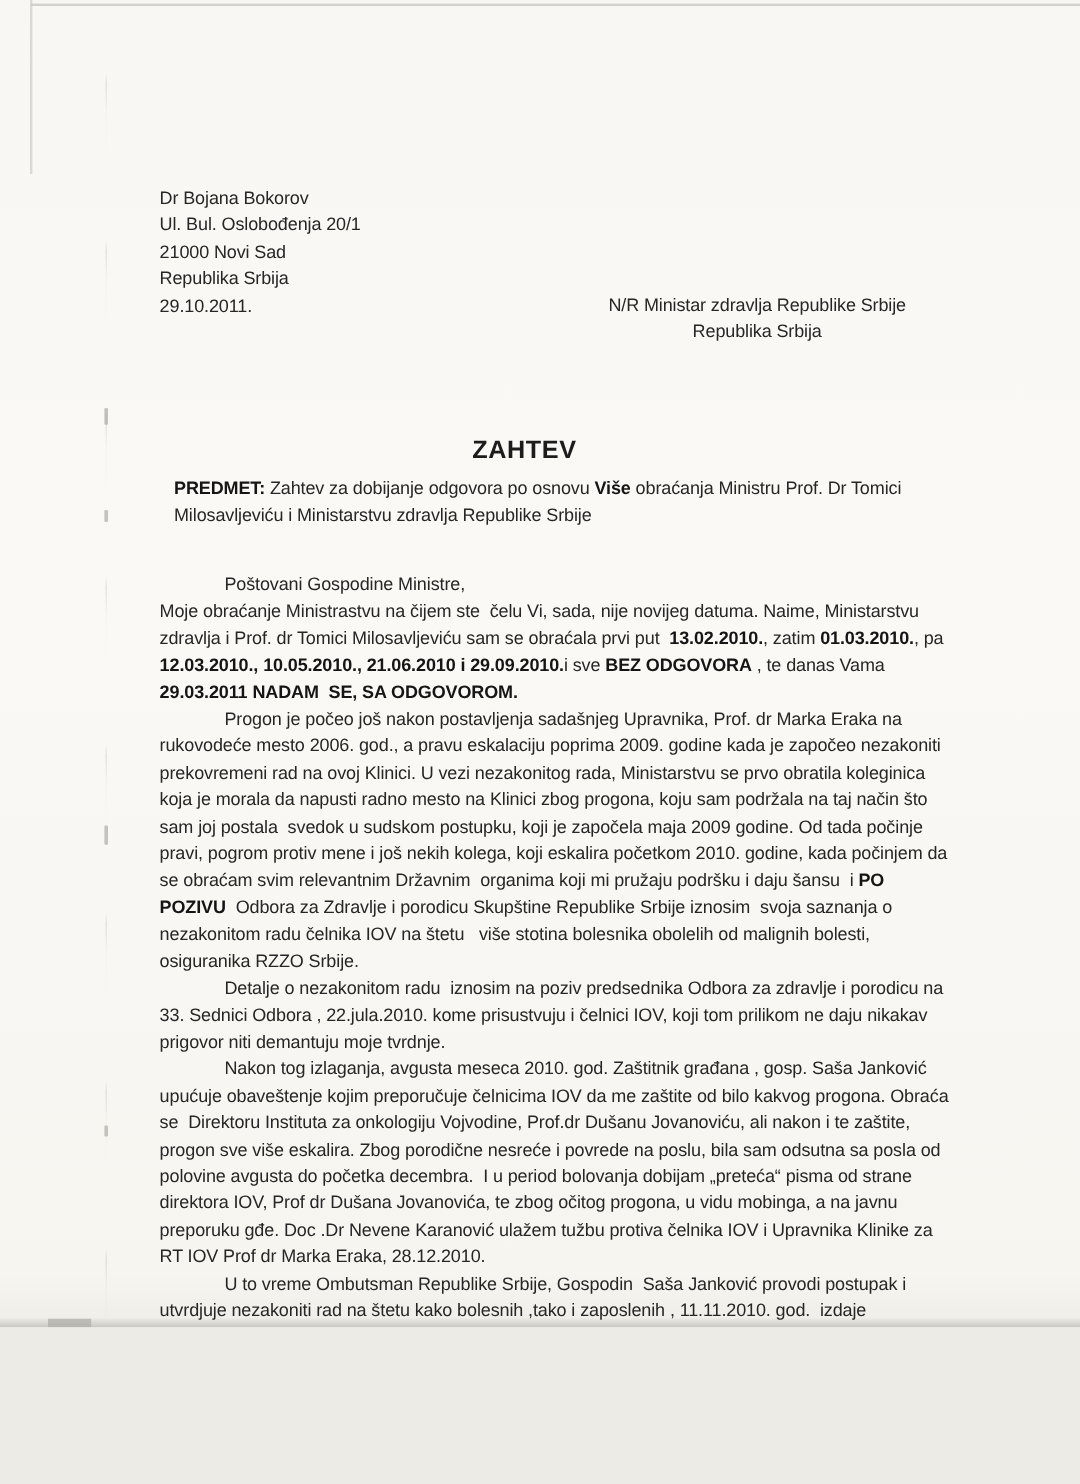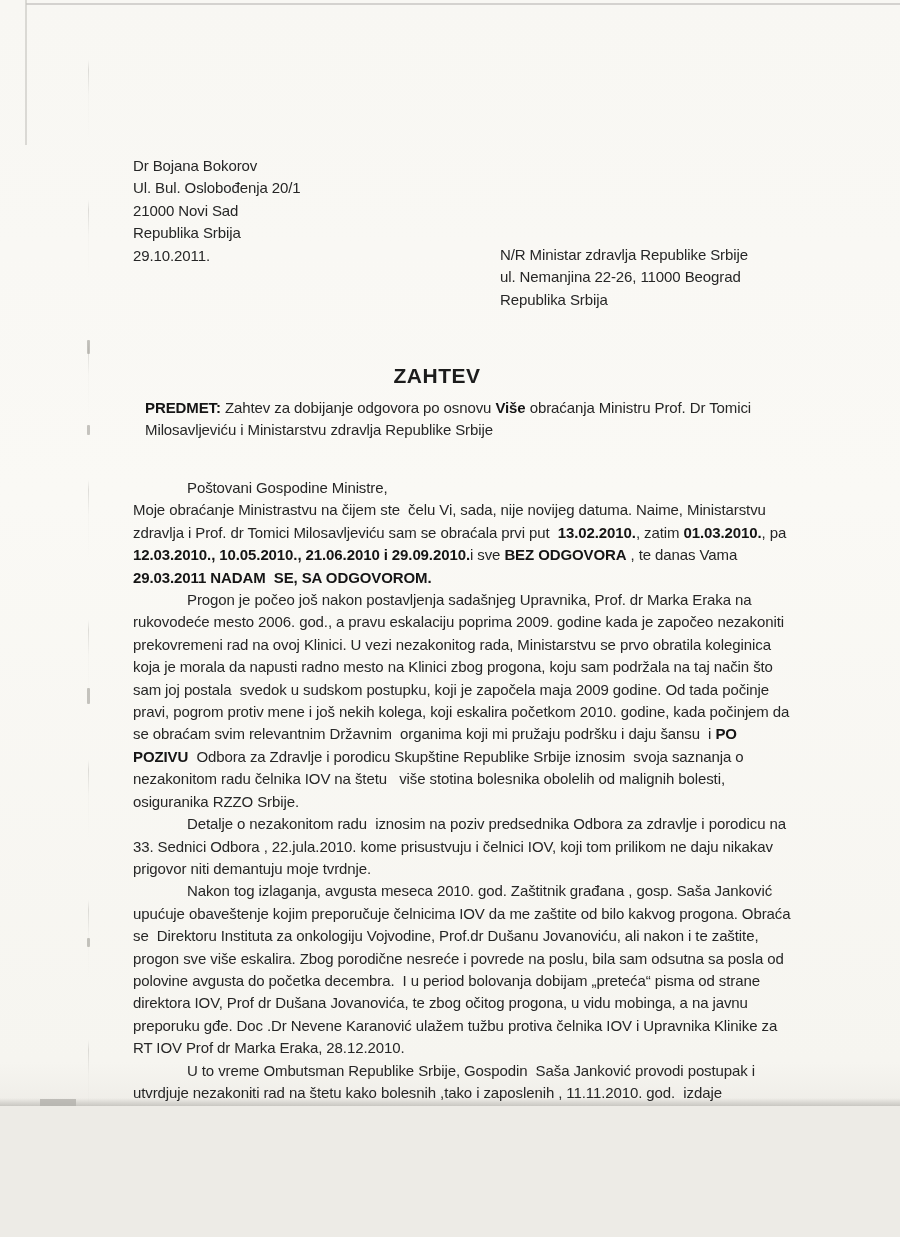--- a/index.html
+++ b/index.html
@@ -32,21 +32,21 @@
   .tick2 { top: 425px;  height: 10px; }
   .tick3 { top: 688px;  height: 16px; }
   .tick4 { top: 938px;  height: 9px; }
   .bottom-strip { left: 0; right: 0; bottom: 0; height: 8px;
     background: linear-gradient(180deg, rgba(185,183,178,0), #c9c7c2); }
   .bottom-left-mark { left: 40px; bottom: 0; width: 36px; height: 7px; background: #b3b1ac; opacity: .8; }
 
   
   .txt { font-size: 15px; line-height: 22.4px; letter-spacing: -0.1px; }
   .sender { position: absolute; left: 133px; top: 155px; }
-  .recipient { position: absolute; left: 500px; top: 244px; width: 262px; }
+  .recipient { position: absolute; left: 500px; top: 244px; width: 262px; text-align: center; }
   .letter-title {
     position: absolute; left: 0; top: 352px; width: 900px;
     padding-right: 50px; box-sizing: border-box;
     text-align: center; font-size: 21px; font-weight: bold;
     letter-spacing: .5px; color: #1c1c1c; margin: 12px;
   }
   .subject { position: absolute; left: 145px; top: 397px; width: 662px; white-space: pre-wrap; margin: 0; }
   .letter-body { position: absolute; left: 133px; top: 477px; width: 660px; }
   .para { margin: 0; white-space: pre-wrap; }
   .para.indent { text-indent: 54px; }
@@ -70,21 +70,20 @@
   <div class="sender txt">
       <div>Dr Bojana Bokorov</div>
       <div>Ul. Bul. Oslobođenja 20/1</div>
       <div>21000 Novi Sad</div>
       <div>Republika Srbija</div>
       <div>29.10.2011.</div>
     </div>
 
   <div class="recipient txt">
       <div>N/R Ministar zdravlja Republike Srbije</div>
-      <div>ul. Nemanjina 22-26, 11000 Beograd</div>
       <div>Republika Srbija</div>
     </div>
 
   <h1 class="letter-title">ZAHTEV</h1>
 
   <p class="subject txt"><span class="b">PREDMET:</span><span> Zahtev za dobijanje odgovora po osnovu </span><span class="b">Više</span><span> obraćanja Ministru Prof. Dr Tomici Milosavljeviću i Ministarstvu zdravlja Republike Srbije</span></p>
 
   <div class="letter-body txt">
       <p class="para indent"><span>Poštovani Gospodine Ministre,</span></p>
       <p class="para"><span>Moje obraćanje Ministrastvu na čijem ste  čelu Vi, sada, nije novijeg datuma. Naime, Ministarstvu zdravlja i Prof. dr Tomici Milosavljeviću sam se obraćala prvi put  </span><span class="b">13.02.2010.</span><span>, zatim </span><span class="b">01.03.2010.</span><span>, pa </span><span class="b">12.03.2010., 10.05.2010., 21.06.2010 i 29.09.2010.</span><span>i sve </span><span class="b">BEZ ODGOVORA</span><span> , te danas Vama </span><span class="b">29.03.2011 NADAM  SE, SA ODGOVOROM.</span></p>

